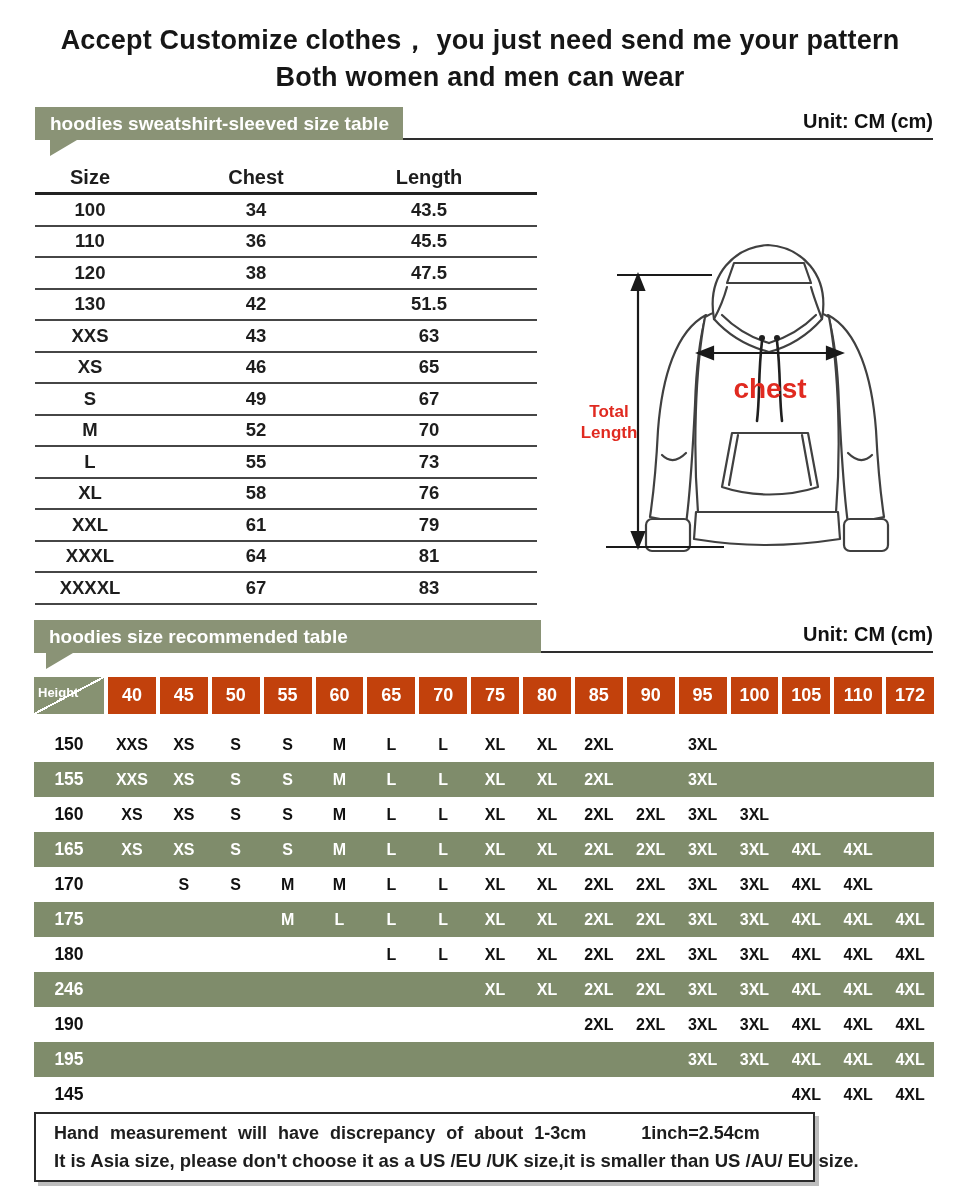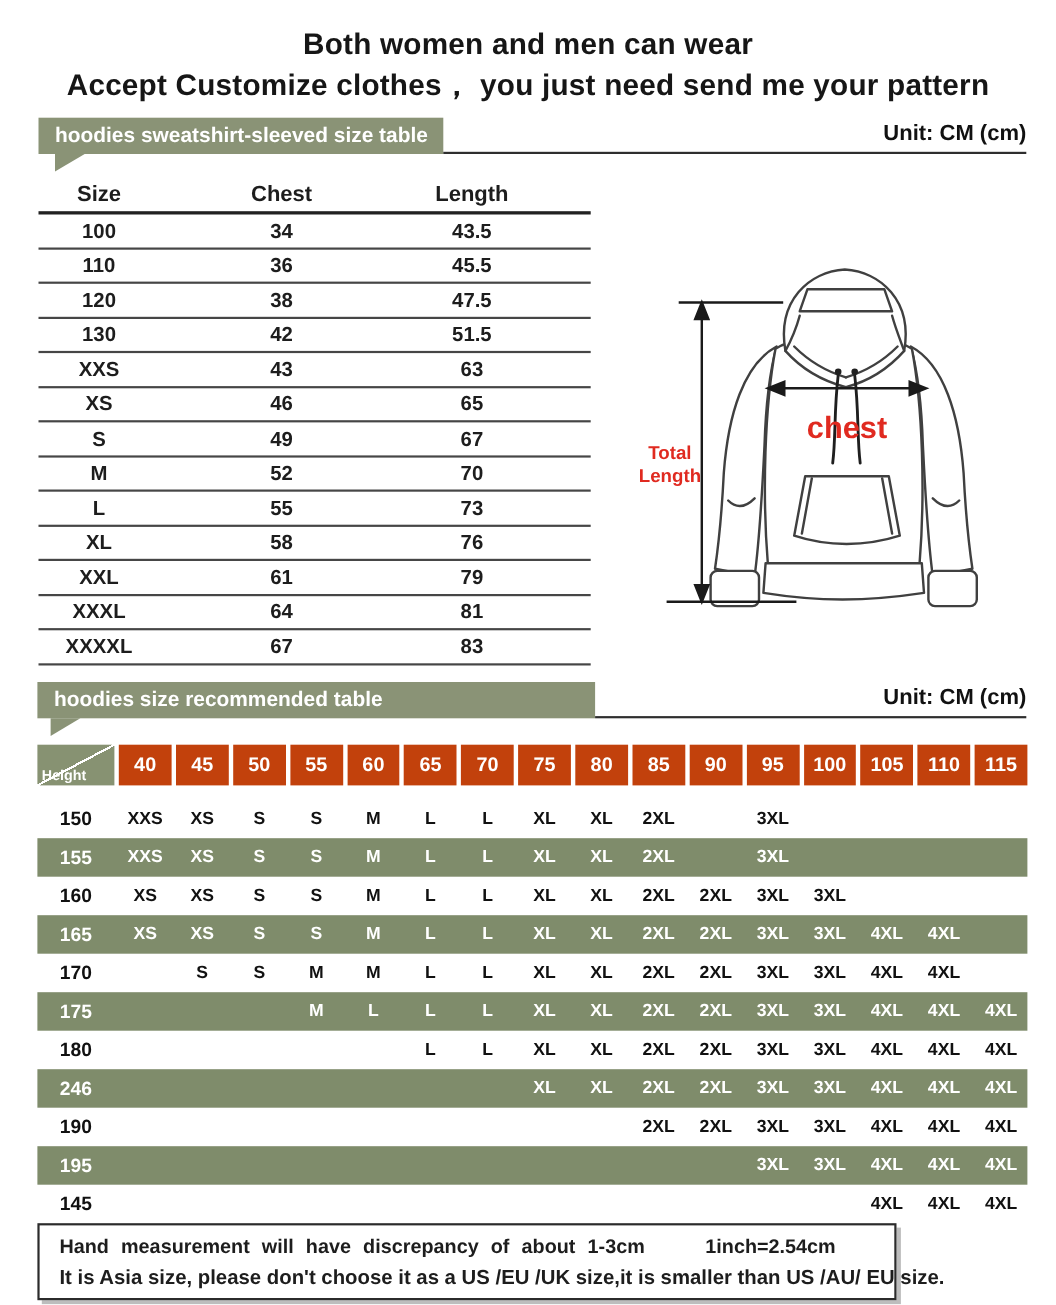--- a/index.html
+++ b/index.html
@@ -33,21 +33,21 @@
   .pad-r { padding-right:46px; }
   
   #diagram { position:absolute; left:572px; top:225px; width:390px; height:350px; }
   
   #matrix-header { position:absolute; left:34px; top:677px; width:900px; height:37px;
                    display:grid; grid-template-columns:70px repeat(16,1fr); gap:4px; }
   .mh-cell { background:#c2410c; color:#fff; font-size:18px; text-align:center; line-height:37px; }
   .corner { position:relative; color:#fff;
             background:linear-gradient(to bottom right,#879272 calc(50% - 1px),#ffffff calc(50% - 1px),#ffffff calc(50% + 1px),#879272 calc(50% + 1px)); }
   .corner .kg { position:absolute; top:12px; right:6px; font-size:14px;margin-top:36px; }
-  .corner .ht { position:absolute; bottom:2px; left:4px; font-size:13px; }
+  .corner .ht { position:absolute; bottom:14px; left:4px; font-size:13px; }
   #matrix-body { position:absolute; left:34px; top:727px; width:900px; }
   .m-row { display:grid; grid-template-columns:70px repeat(16,1fr); gap:4px; height:35px;
            align-items:center; text-align:center; font-size:16px; color:#111; }
   .m-row.band { background:#7F8C6B; color:#fff; }
   .m-label { font-size:17.5px; }
   
   #footer { position:absolute; left:34px; top:1112px; width:781px; height:70px; box-sizing:border-box;
             border:2.5px solid #2b2b2b; background:#fff; box-shadow:4px 4px 0 #bdbdbd; padding:9px 18px 0; }
   .f-line1 { font-size:18px; display:flex; white-space:nowrap; }
   .f-left { word-spacing:6px; }
@@ -55,22 +55,22 @@
   .f-line2 { font-size:18.5px; margin-top:6px; white-space:nowrap; }
   
   .red-label { fill:#E02A20; font-family:"Liberation Sans","DejaVu Sans",sans-serif; font-weight:bold; }
 </style>
 </head>
 <body>
 
 <div class="page">
 
   <div class="title">
+    <div>Accept Customize clothes， you just need send me your pattern</div>
     <div>Both women and men can wear</div>
-    <div>Accept Customize clothes， you just need send me your pattern</div>
   </div>
 
   <div class="banner" id="banner1">hoodies sweatshirt-sleeved size table</div>
   <div class="tail" id="tail1"></div>
   <div class="rule" id="rule1"></div>
   <div class="unit" id="unit1">Unit: CM (cm)</div>
 
   <div id="size-table">
     <div class="st-header">
       <span>Size</span>
@@ -205,21 +205,21 @@
       <div class="mh-cell">65</div>
       <div class="mh-cell">70</div>
       <div class="mh-cell">75</div>
       <div class="mh-cell">80</div>
       <div class="mh-cell">85</div>
       <div class="mh-cell">90</div>
       <div class="mh-cell">95</div>
       <div class="mh-cell">100</div>
       <div class="mh-cell">105</div>
       <div class="mh-cell">110</div>
-      <div class="mh-cell">115</div>
+      <div class="mh-cell">172</div>
     </div>
   <div id="matrix-body">
       <div class="m-row">
         <div class="m-label">150</div>
         <div class="m-cell">XXS</div>
         <div class="m-cell">XS</div>
         <div class="m-cell">S</div>
         <div class="m-cell">S</div>
         <div class="m-cell">M</div>
         <div class="m-cell">L</div>

